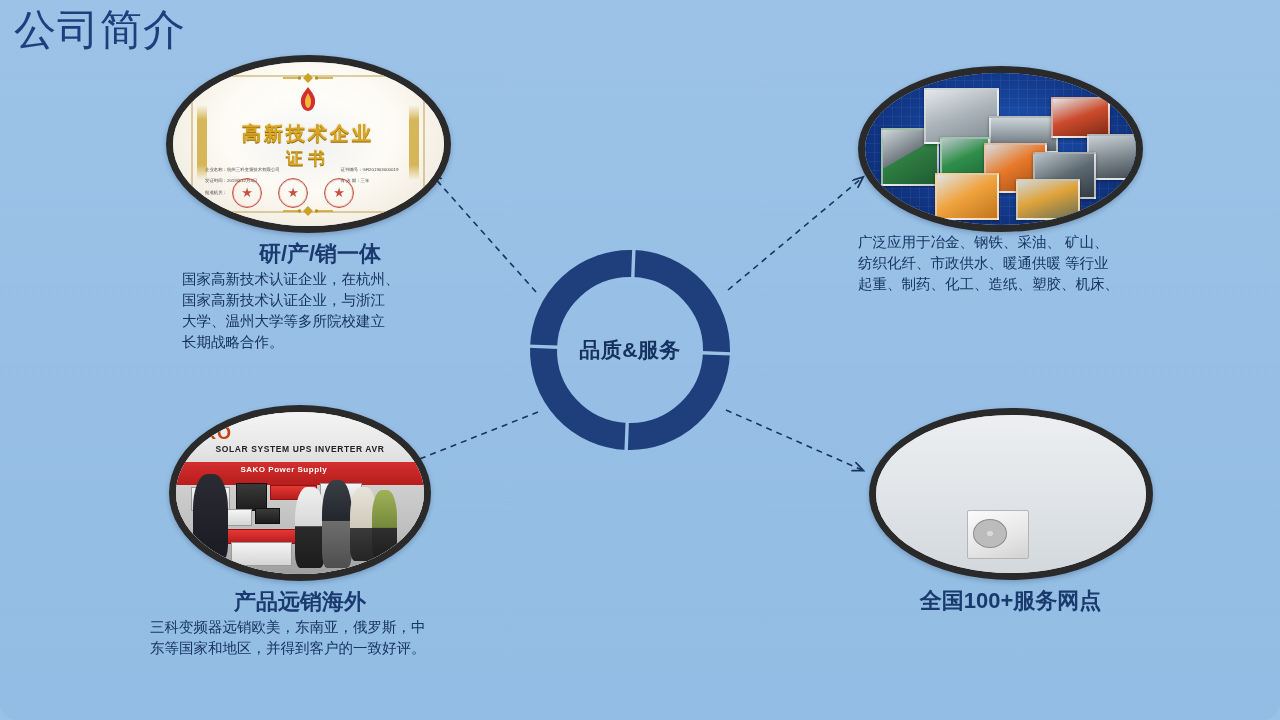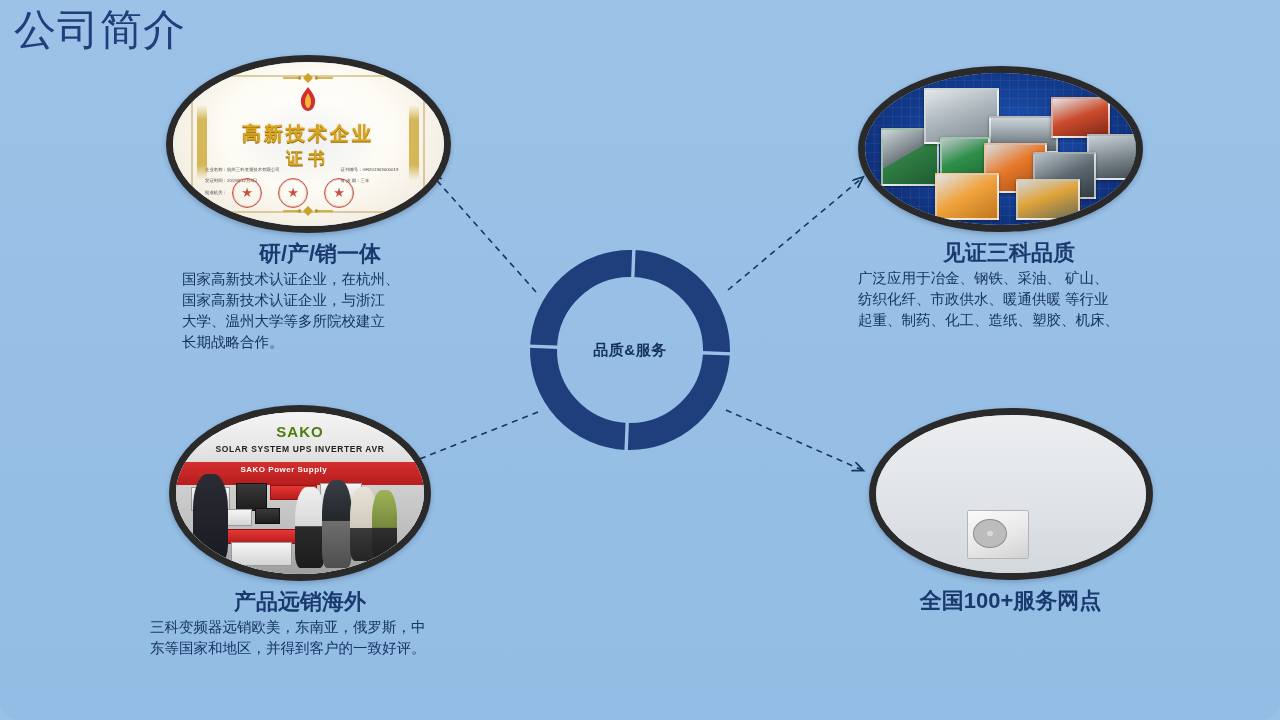--- a/index.html
+++ b/index.html
@@ -50,21 +50,21 @@
     height: 204px;
   }
   #center-ring svg { display:block; width:204px; height:204px; }
   #ring-label {
     position: absolute;
     left: 0; top: 0;
     width: 204px; height: 204px;
     display: flex;
     align-items: center;
     justify-content: center;
-    font-size: 15px;
+    font-size: 21px;
     font-weight: 700;
     color: #14315f;
     letter-spacing: 0.5px;
   }
 
   
   .quad { position: absolute; }
   .ellipse-wrap {
     position: relative;
     border-radius: 50%;
@@ -192,23 +192,22 @@
 
   
   .booth { position:absolute; inset:0; background:#d8d8d8; }
   .booth-header {
     position:absolute; left:0; right:0; top:0; height:31%;
     background: linear-gradient(180deg, #f4f4f4 0%, #e9e9e9 60%, #dedede 100%);
     border-bottom: 3px solid #c62828;
   }
   .booth-logo {
     position:absolute; left:0; right:0; top:7%;
-    text-align:center;
-    font-size:15px; font-weight:700; letter-spacing:1px;
-    color:#4d7c0f; font-family:"Liberation Sans", sans-serif;
+    font-size:18px; font-weight:700; letter-spacing:1px;
+    color:#c2410c; font-family:"Liberation Sans", sans-serif;
   }
   .booth-tag {
     position:absolute; left:0; right:0; top:20%;
     text-align:center;
     font-size:8.5px; font-weight:700; letter-spacing:.6px;
     color:#222;
   }
   .booth-band {
     position:absolute; left:0; right:0; top:31%; height:14%;
     background: linear-gradient(180deg,#d32f2f 0%, #b71c1c 100%);
@@ -348,21 +347,20 @@
         <div class="ph" style="left:28%; top:42%;  width:17%; height:26%; background:linear-gradient(155deg,#bcc6cb,#2f8f4a 48%,#1d6a36 100%);"></div>
         <div class="ph" style="left:44%; top:46%;  width:22%; height:30%; background:linear-gradient(150deg,#d6dde1,#e8792a 45%,#9c4a14 100%);"></div>
         <div class="ph" style="left:69%; top:16%;  width:20%; height:24%; background:linear-gradient(160deg,#e0e5e8,#cc4b2c 48%,#7e2a17 100%);"></div>
         <div class="ph" style="left:82%; top:40%;  width:20%; height:28%; background:linear-gradient(170deg,#c8d0d5,#78838a 55%,#414a50 100%);"></div>
         <div class="ph" style="left:62%; top:52%;  width:22%; height:28%; background:linear-gradient(155deg,#b9c2c8,#5e6a72 50%,#313a41 100%);"></div>
         <div class="ph" style="left:26%; top:66%;  width:22%; height:28%; background:linear-gradient(150deg,#dfe4e7,#f0a23c 48%,#c2761c 100%);"></div>
         <div class="ph" style="left:56%; top:70%;  width:22%; height:24%; background:linear-gradient(160deg,#cfd7dc,#e0a33a 45%,#6b6f55 100%);"></div>
       </div>
     </div>
     <div class="text-col">
-      <div class="quad-title ta-center">见证三科品质</div>
       <div class="quad-body ta-left">
         <div>广泛应用于冶金、钢铁、采油、 矿山、</div>
         <div>纺织化纤、市政供水、暖通供暖 等行业</div>
         <div>起重、制药、化工、造纸、塑胶、机床、</div>
       </div>
     </div>
   </div>
 
   <div class="quad" id="quad-bl">
     <div class="ellipse-wrap">

